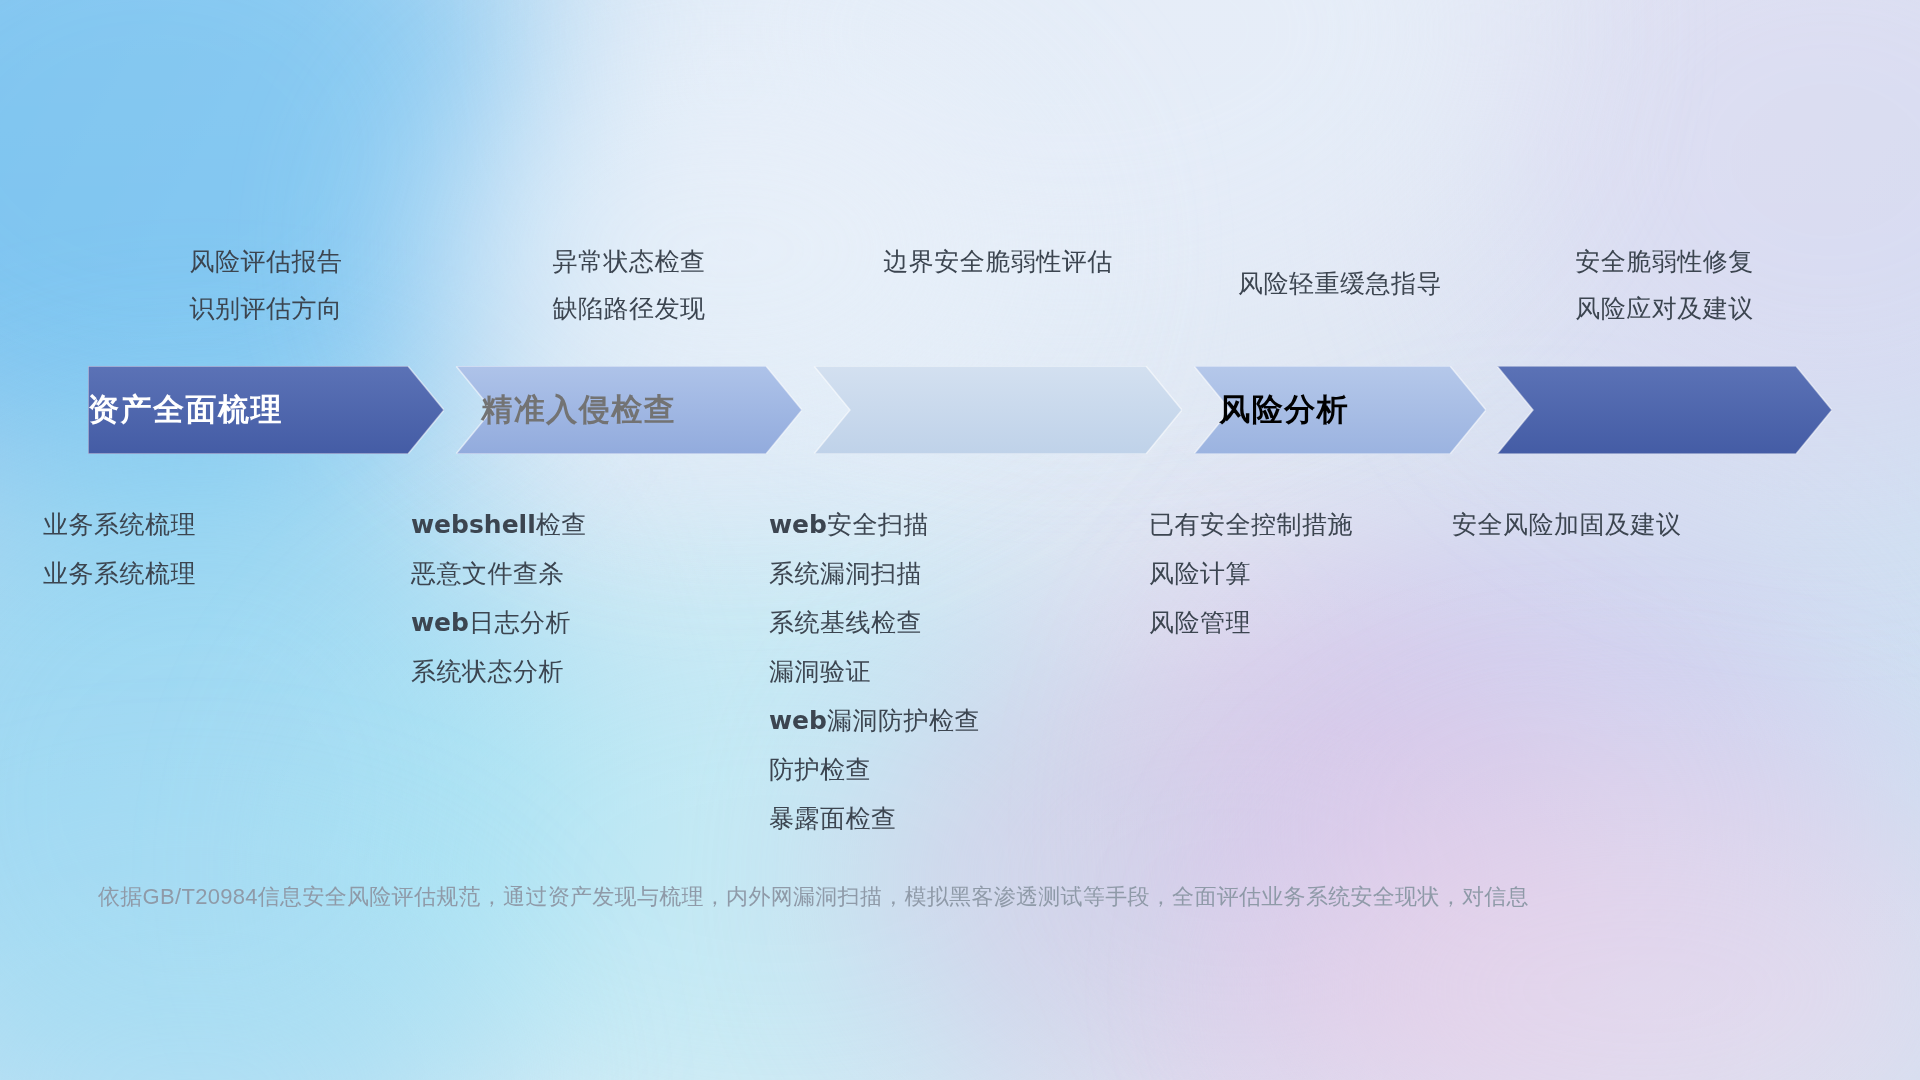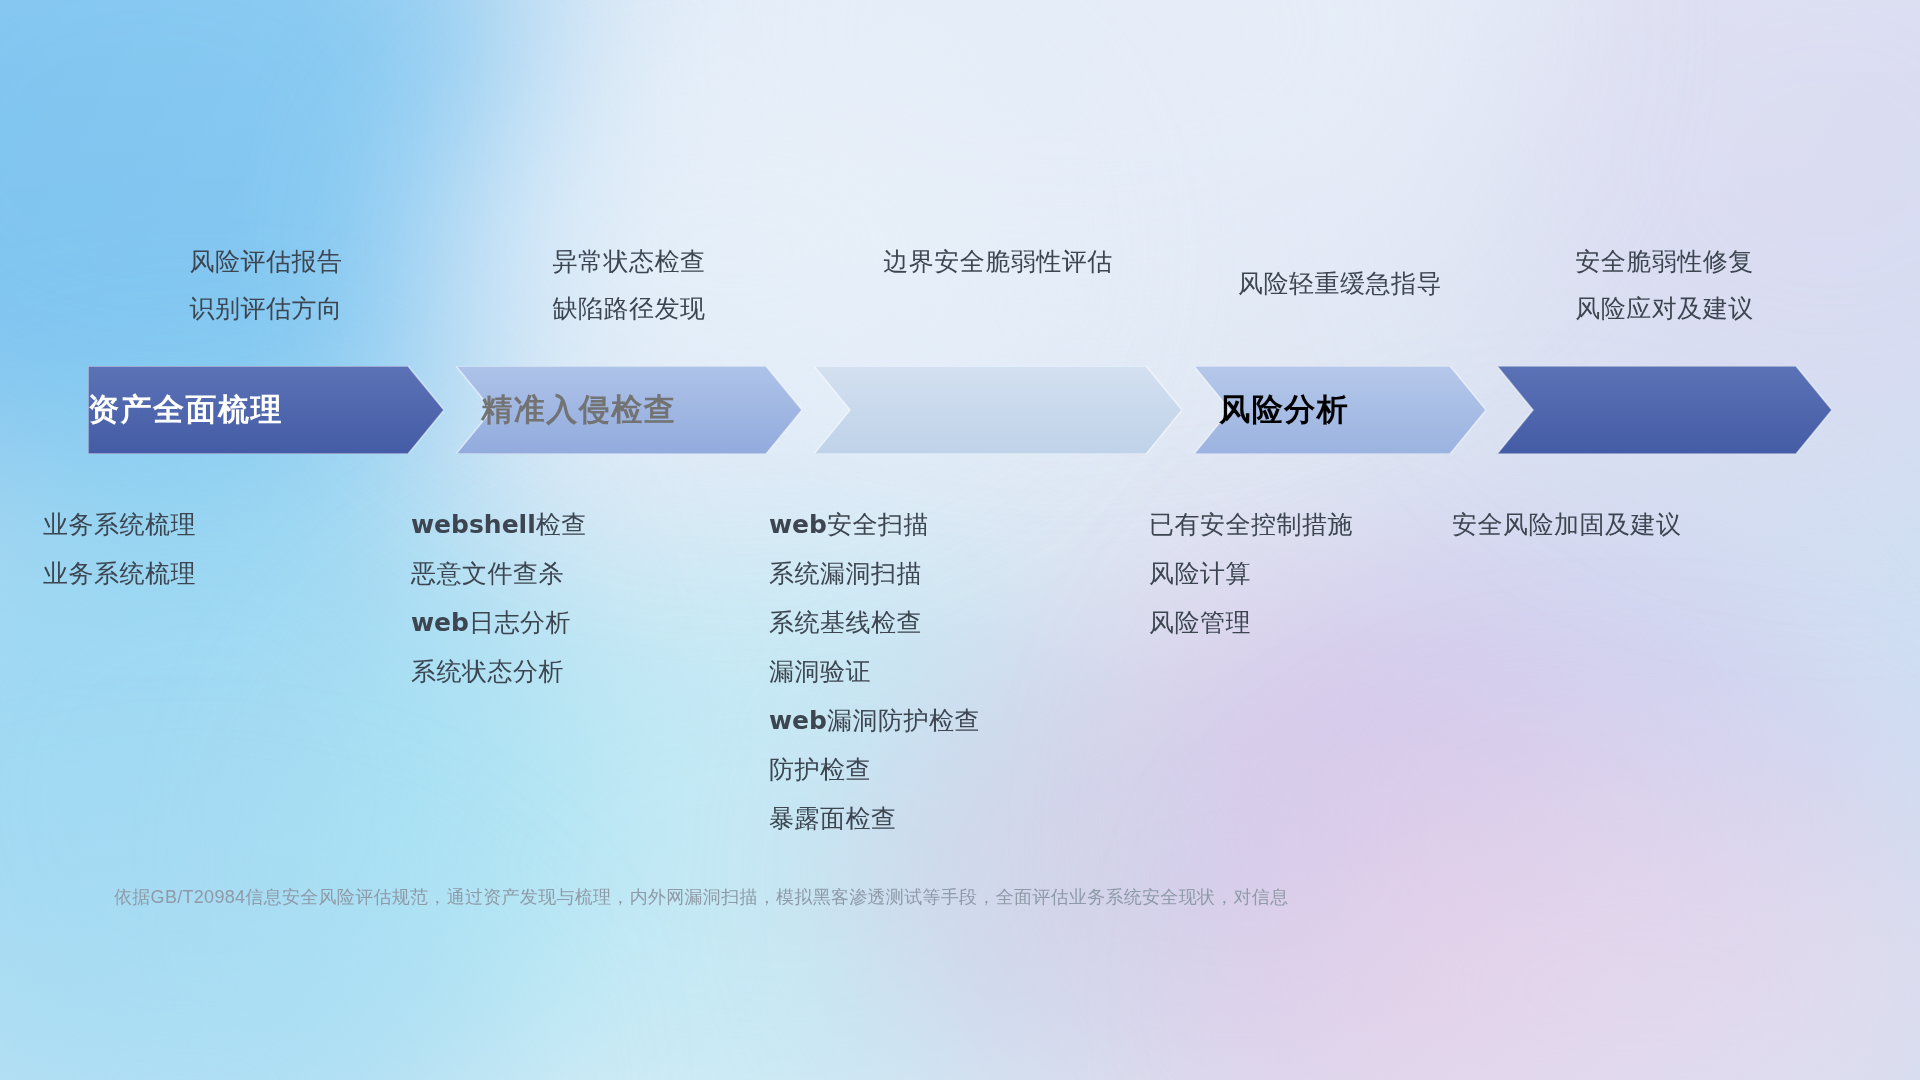--- a/index.html
+++ b/index.html
@@ -41,22 +41,22 @@
   .seg{position:absolute;top:0;height:88px;display:flex;align-items:center;}
   .seg .cap{
     position:relative;z-index:3;width:100%;
     font-size:31px;font-weight:700;letter-spacing:1.5px;
   }
   .shape{position:absolute;inset:0;z-index:1;}
   .shape svg{display:block;width:100%;height:100%;}
 
   
   .footer{
-    position:absolute;left:114px;top:878px;width:1520px;
-    color:#8f9aa8;font-size:18px;line-height:38px;letter-spacing:.3px;
+    position:absolute;left:98px;top:878px;width:1520px;
+    color:#8f9aa8;font-size:22px;line-height:38px;letter-spacing:.3px;
   }
 </style>
 </head>
 <body>
 
 <div class="bg">
   <div class="bg-base"></div>
   <div class="blob b1"></div>
   <div class="blob b2"></div>
   <div class="blob b3"></div>

